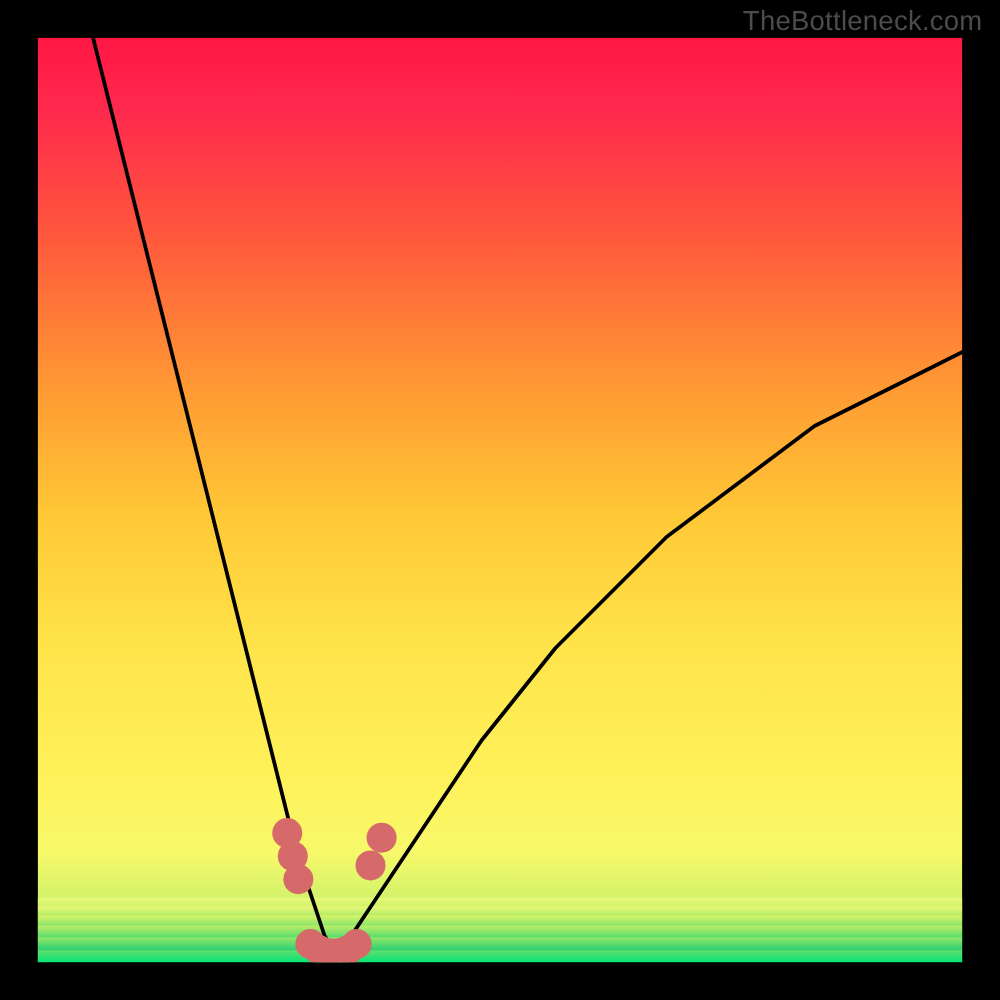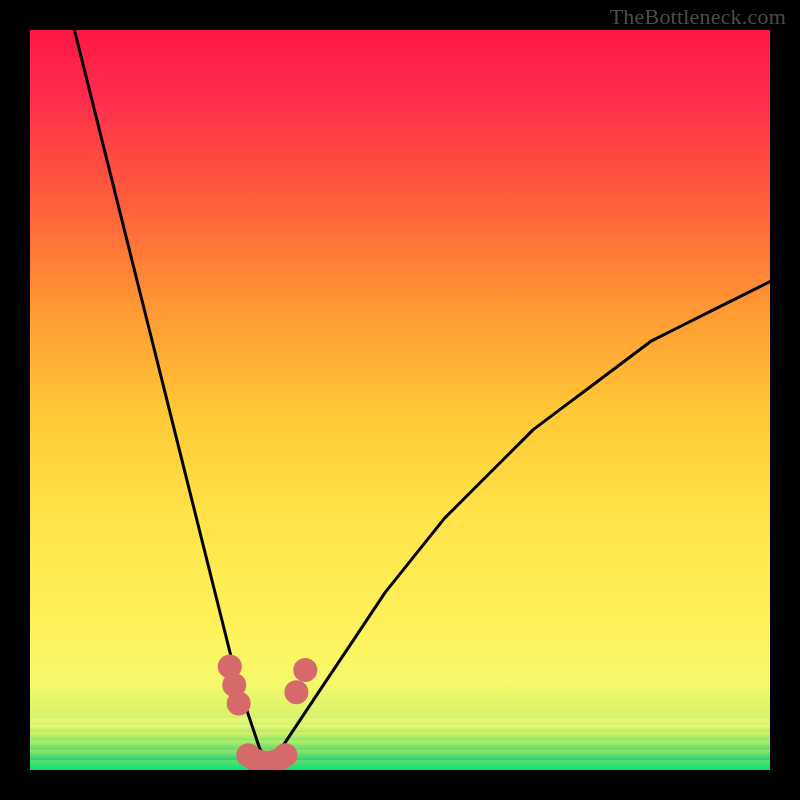--- a/index.html
+++ b/index.html
@@ -19,21 +19,20 @@
   }
   .watermark {
     position: absolute;
     top: 4px;
     right: 14px;
     color: #4c4c4c;
     font-size: 22px;
     font-weight: 500;
     letter-spacing: 0.2px;
     z-index: 50;
-    font-family: Liberation Serif, serif;
   }
   .plot-area {
     position: absolute;
     left: 30px;
     top: 30px;
     width: 740px;
     height: 740px;
     overflow: hidden;
   }
   .plot-area svg {

